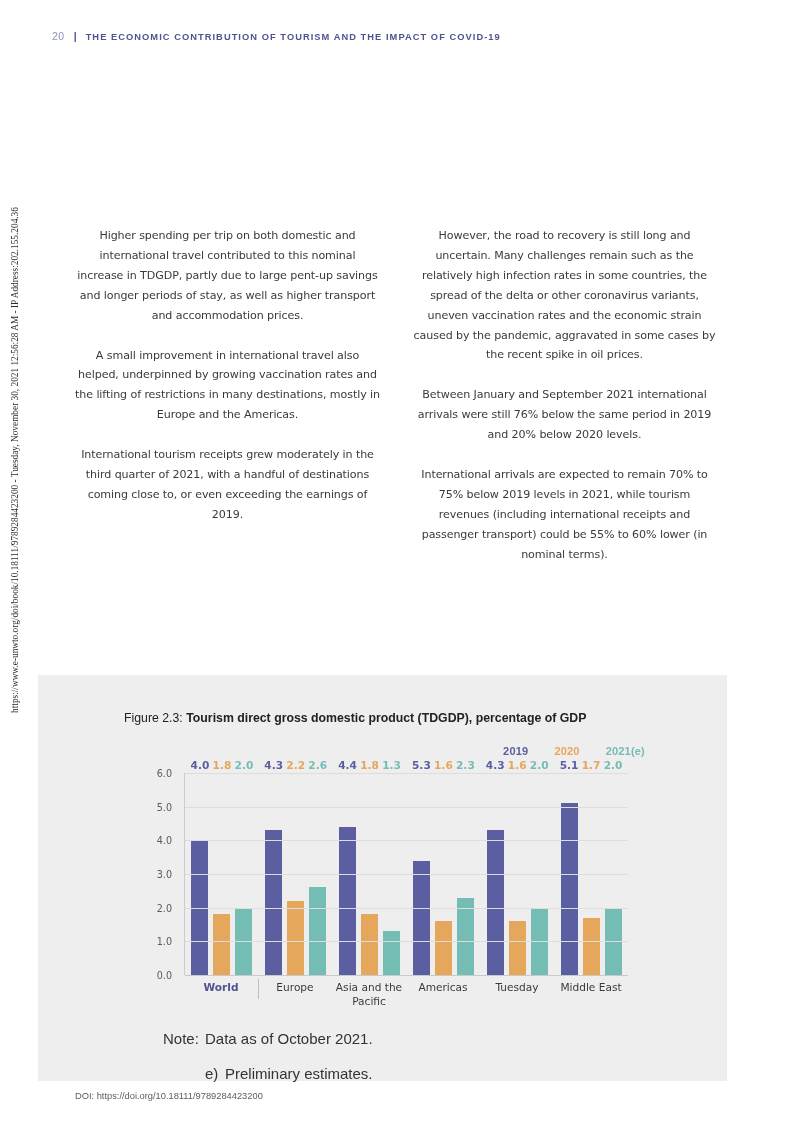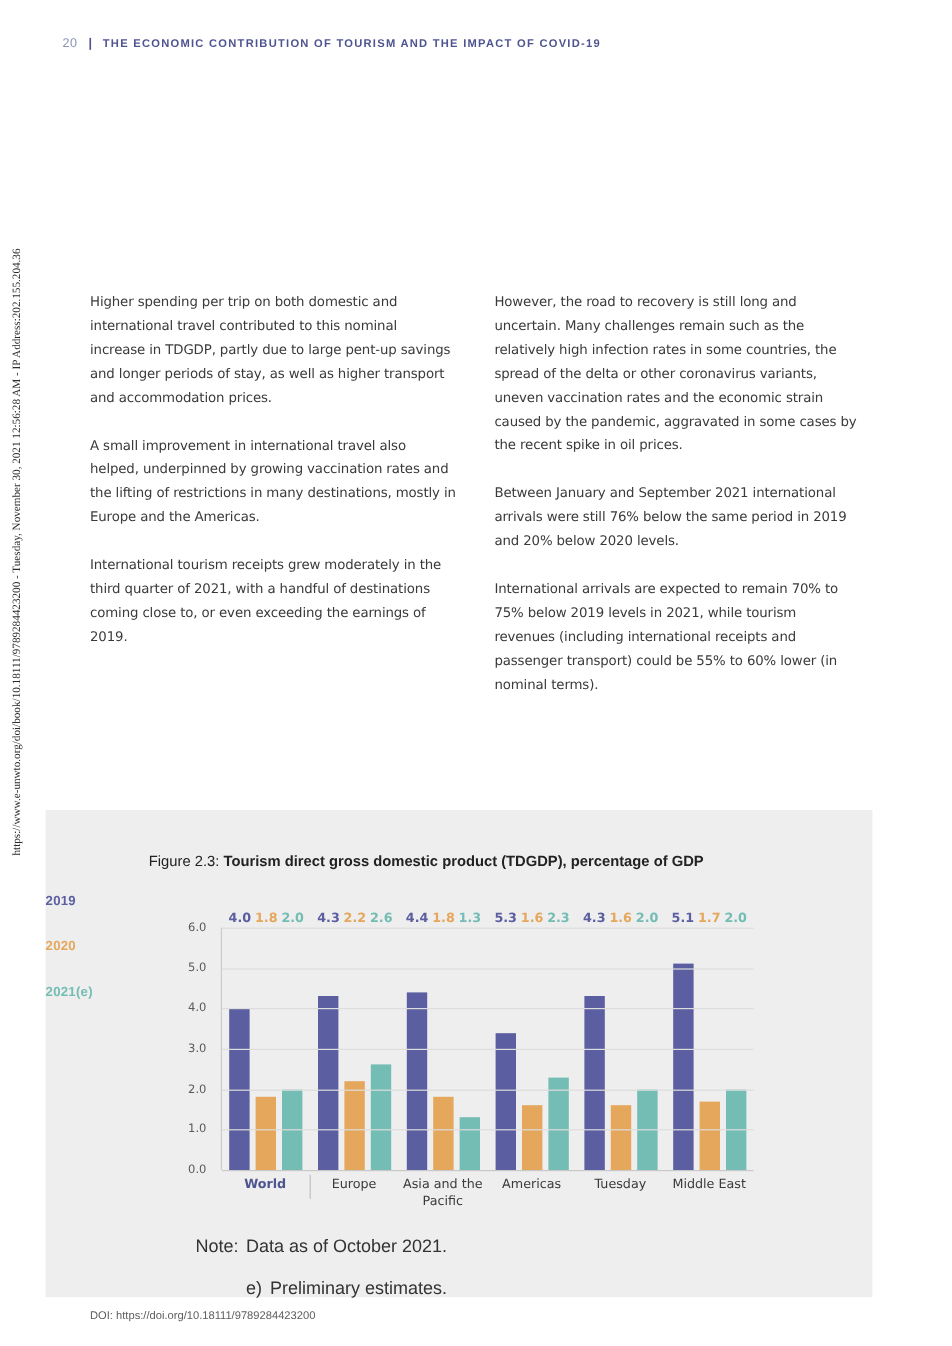--- a/index.html
+++ b/index.html
@@ -67,26 +67,27 @@
   .body-columns {
     position: absolute;
     left: 75px;
     top: 226px;
     width: 645px;
     display: flex;
     gap: 32px;
   }
   .col { width: 305px; }
   .col p {
-    margin: 16px 0 20px 0;
+    margin: 0 0 20px 0;
     font-family: "DejaVu Sans", sans-serif;
     font-size: 11.1px;
     line-height: 19.9px;
     color: #3a3a3a;
     letter-spacing: -0.1px;
+    text-align: center;
   }
   .col p:last-child { margin-bottom: 0; }
 
   
   .figure-panel {
     position: absolute;
     left: 38px;
     top: 675px;
     width: 689px;
     height: 406px;
@@ -106,21 +107,20 @@
 
   
   .chart-legend {
     position: absolute;
     left: 0;
     top: 70px;
     width: 607px;
     display: flex;
     justify-content: flex-end;
     gap: 26px;
-    flex-direction: column;
   }
   .legend-item {
     font-size: 11px;
     font-weight: 700;
     letter-spacing: 0.2px;
   }
 
   
   .chart-area {
     position: absolute;

